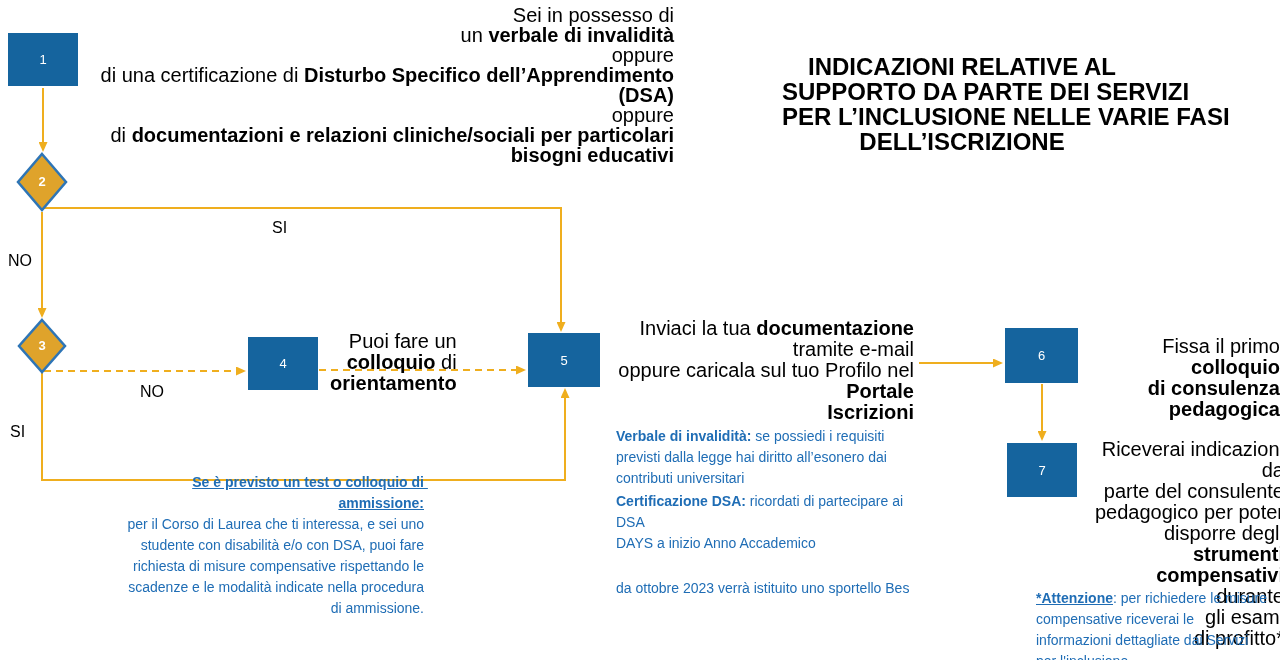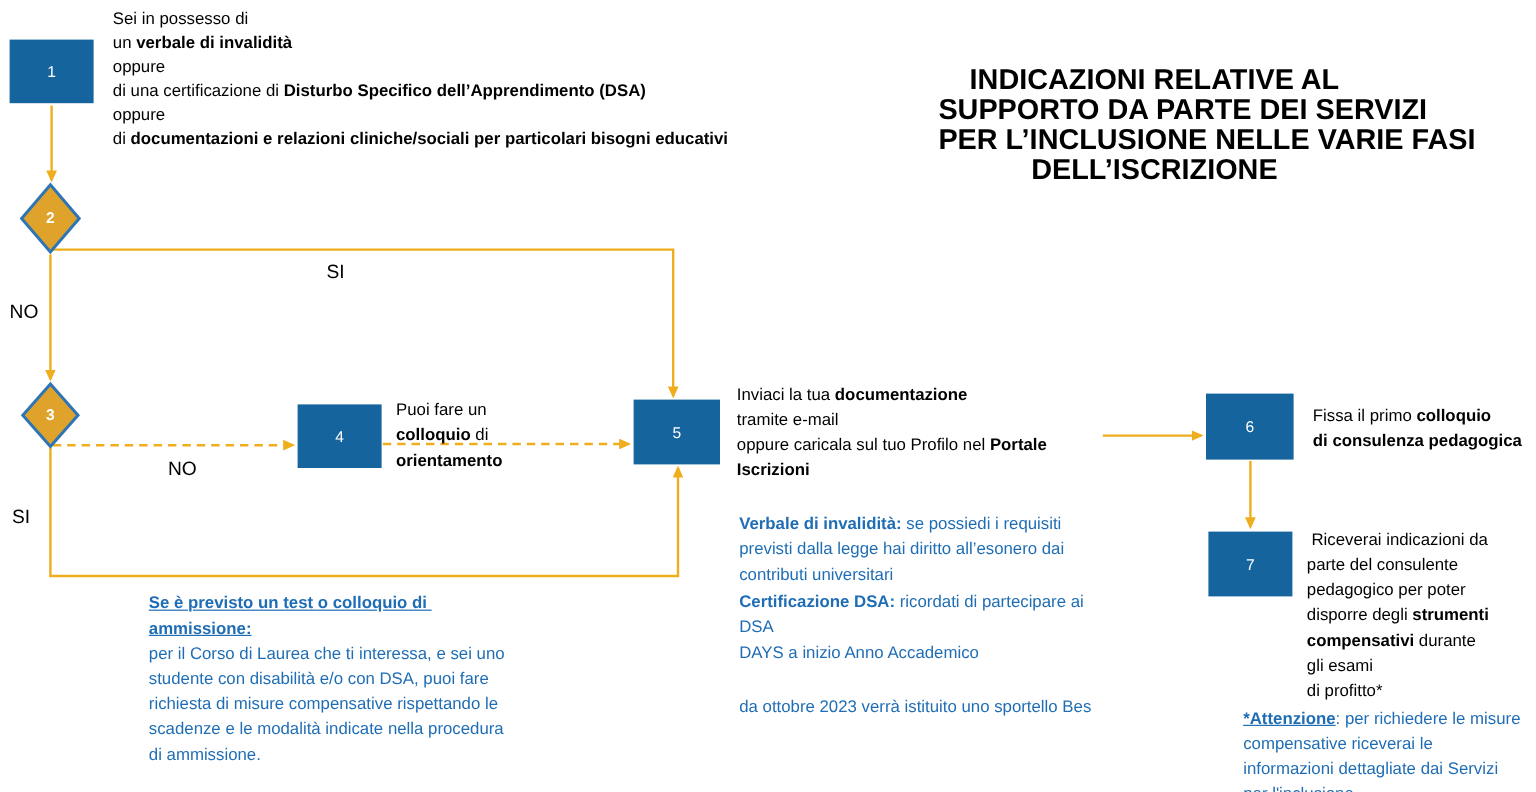--- a/index.html
+++ b/index.html
@@ -25,39 +25,39 @@
   .diamond{fill:var(--diamond-fill);stroke:var(--diamond-border);stroke-width:2.5;}
   .box{
     position:absolute;background:var(--box-fill);
     display:flex;align-items:center;justify-content:center;
     color:#fff;font-size:13px;
   }
   .dnum{
     position:absolute;width:20px;text-align:center;
     color:#fff;font-size:13px;font-weight:700;
   }
-  .txt{position:absolute;font-size:14px;line-height:20px;white-space:pre-wrap;}
+  .txt{position:absolute;font-size:20px;line-height:20px;white-space:pre-wrap;text-align:right;}
   .note{position:absolute;font-size:14px;line-height:21px;color:var(--note-text);white-space:pre-wrap;}
   .edge-label{position:absolute;font-size:16px;color:var(--body-text);}
   .b{font-weight:700;margin-top:23px;}
   .u{text-decoration:underline;}
   .title{position:absolute;left:782px;top:54px;width:360px;text-align:center;
     font-size:24px;line-height:25px;font-weight:700;white-space:nowrap;}
   
   .t-step1{left:94px;top:5px;width:580px;}
   .t-step2{left:94px;top:132px;}
   .t-step3{left:79px;top:326px;}
   .t-step4{left:330px;top:331px;line-height:21px;}
   .t-step5{left:614px;top:318px;width:300px;line-height:21px;}
   .t-step6{left:1094px;top:336px;line-height:21px;}
   .t-step7{left:1089px;top:439px;width:195px;line-height:21px;}
   .n-verbale{left:616px;top:426px;width:290px;}
   .n-dsa{left:616px;top:491px;width:300px;}
   .n-bes{left:616px;top:557px;width:305px;}
-  .n-admission{left:124px;top:492px;width:300px;}
+  .n-admission{left:124px;top:472px;width:300px;text-align:right;}
   .n-attenzione{left:1036px;top:588px;width:248px;}
   
   .l-s2-si{left:272px;top:219px;}
   .l-s2-no{left:8px;top:252px;}
   .l-s3-no{left:140px;top:383px;}
   .l-s3-si{left:10px;top:423px;}
   
   .box1{left:8px;top:33px;width:70px;height:53px;}
   .box4{left:248px;top:337px;width:70px;height:53px;}
   .box5{left:528px;top:333px;width:72px;height:54px;}

